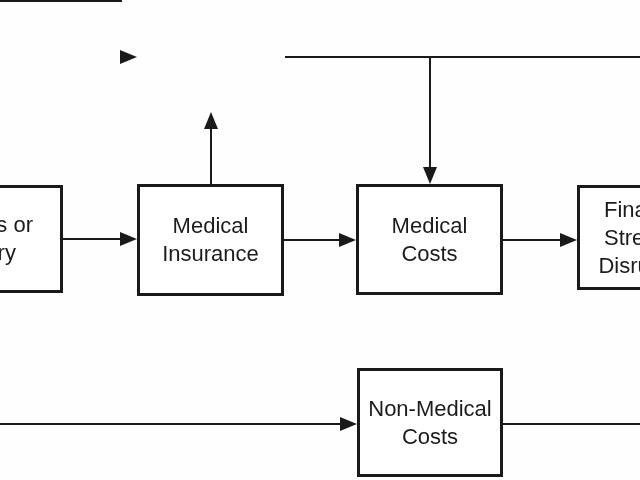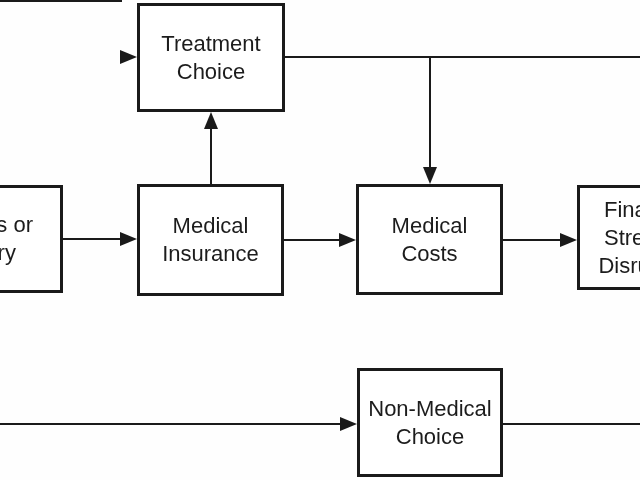--- a/index.html
+++ b/index.html
@@ -69,24 +69,20 @@
   <div class="arrow arrow-right" style="left:339px; top:233px;"></div>
 
   <div class="hline" style="left:503px; top:239px; width:59px;"></div>
   <div class="arrow arrow-right" style="left:560px; top:233px;"></div>
 
   <div class="hline" style="left:0; top:423px; width:342px;"></div>
   <div class="arrow arrow-right" style="left:340px; top:417px;"></div>
 
   <div class="hline" style="left:503px; top:423px; width:137px;"></div>
 
-  <div class="node" style="left:137px; top:3px; width:148px; height:109px;">
-    <div class="node-label">Treatment
-Choice</div>
-  </div>
 
   <div class="node" style="left:-85px; top:185px; width:148px; height:108px;">
     <div class="node-label">Illness or
 Injury</div>
   </div>
 
   <div class="node" style="left:137px; top:184px; width:147px; height:112px;">
     <div class="node-label">Medical
 Insurance</div>
   </div>
@@ -97,16 +93,16 @@
   </div>
 
   <div class="node" style="left:577px; top:185px; width:142px; height:105px;">
     <div class="node-label">Financial
 Stress or
 Disruption</div>
   </div>
 
   <div class="node" style="left:357px; top:368px; width:146px; height:109px;">
     <div class="node-label">Non-Medical
-Choice</div>
+Costs</div>
   </div>
 
 </div>
 
 </body></html>

